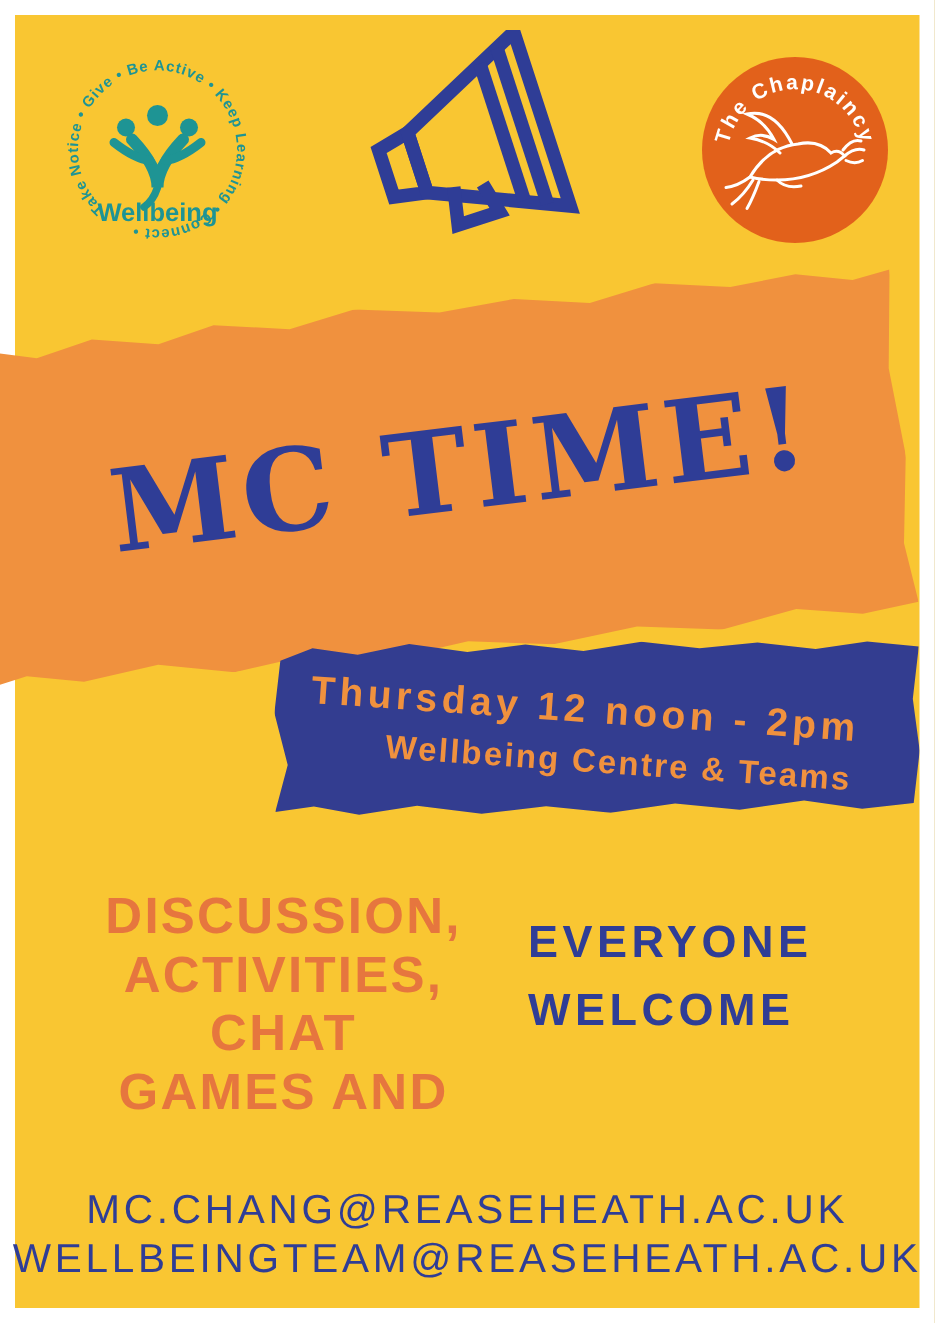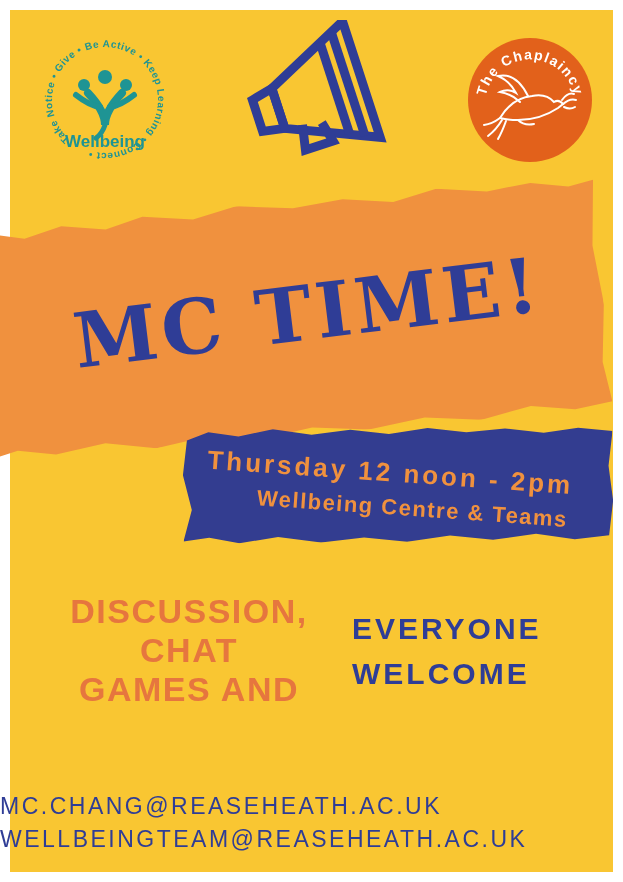--- a/index.html
+++ b/index.html
@@ -47,22 +47,22 @@
   
   .activities{
     position:absolute; left:38px; top:560px; width:302px; text-align:center;
     color:var(--accent-orange); font-weight:700; font-size:34px; line-height:39px; letter-spacing:1.5px;margin-top:32px;
   }
   .welcome{
     position:absolute; left:352px; top:606px; width:220px; 
     color:var(--navy); font-weight:700; font-size:30px; line-height:45px; letter-spacing:3px;
   }
   .emails{
-    position:absolute; left:0; top:790px; width:623px; 
-    color:var(--navy); font-weight:500; font-size:23px; line-height:33px; letter-spacing:2.5px;
+    position:absolute; left:0; top:790px; width:623px; text-align:center;
+    color:var(--navy); font-weight:500; font-size:27px; line-height:33px; letter-spacing:2.5px;
   }
 
   .ring-text{fill:var(--teal); font-family:"Liberation Sans",sans-serif; font-weight:700; font-size:10px; letter-spacing:0.6px;}
   .wb-label{fill:var(--teal); font-family:"Liberation Sans",sans-serif; font-weight:700; font-size:17px;}
   .chap-text{fill:#fff; font-family:"Liberation Sans",sans-serif; font-weight:700; font-size:14px; letter-spacing:1.5px;}
 </style>
 </head>
 <body>
 
 <div class="poster">
@@ -126,20 +126,21 @@
         <path d="M62 60 Q50 36 32 40 Q44 45 50 57 Q42 52 34 56 Q46 58 54 66"></path>
         <path d="M34 82 Q26 88 18 89 M36 84 Q30 94 22 100 M40 85 Q36 96 32 103"></path>
         <path d="M52 84 Q58 90 68 88"></path>
         <path d="M97 68 Q104 62 110 64 M96 64 Q102 56 108 58 M98 71 Q104 74 109 71"></path>
       </g>
     </svg>
   </div>
 
   <div class="activities">
     <div>DISCUSSION,</div>
+    <div>ACTIVITIES,</div>
     <div>CHAT</div>
     <div>GAMES AND</div>
   </div>
 
   <div class="welcome">
     <div>EVERYONE</div>
     <div>WELCOME</div>
   </div>
 
   <div class="emails">

